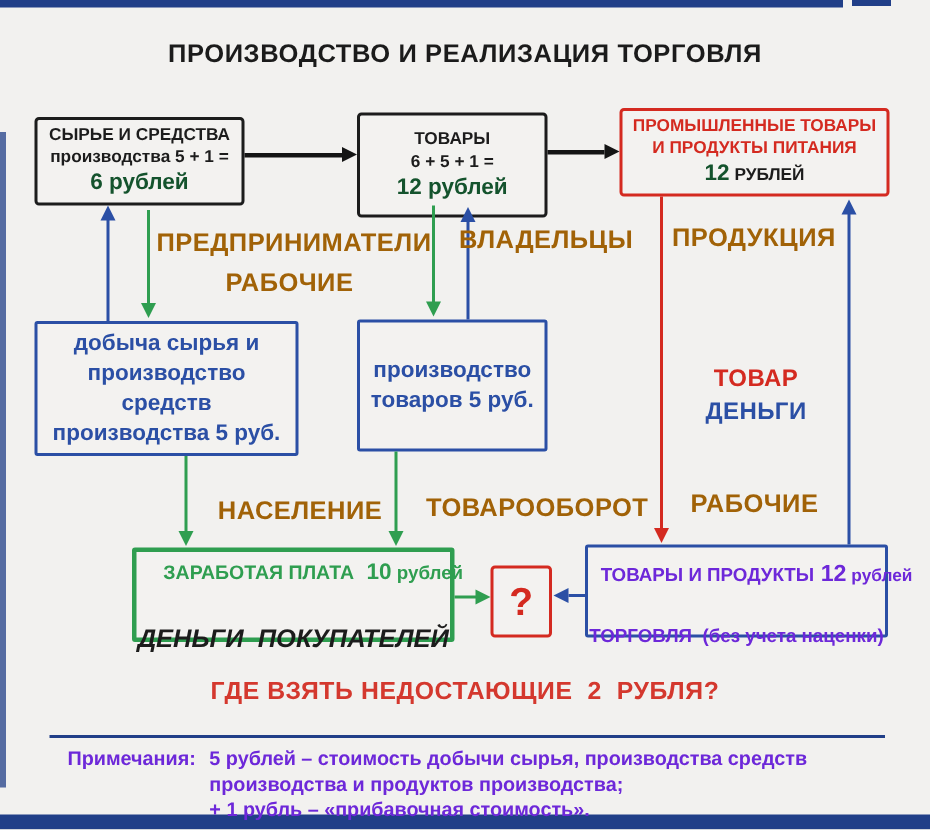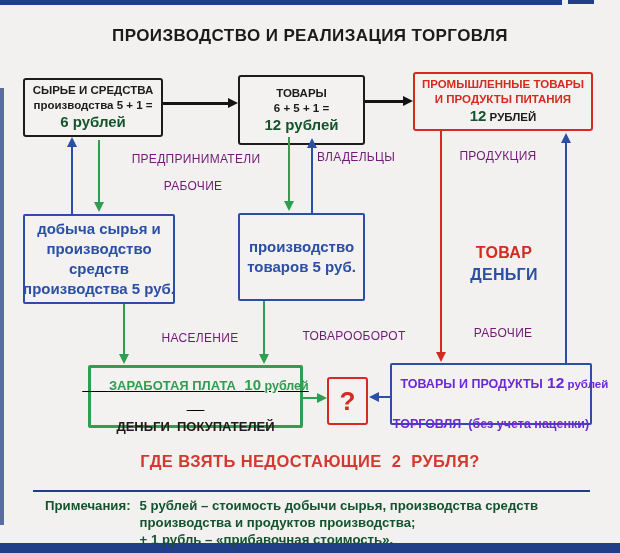--- a/index.html
+++ b/index.html
@@ -17,21 +17,21 @@
   .b-red{border:2.5px solid #d42a20;border-radius:3px;}
   .b-blue{border:2.5px solid #2b4fa5;border-radius:2px;}
   .b-green{border:3px solid #2f9e50;border-radius:2px;}
   .t-s{font-size:11.5px;font-weight:700;color:#1c1c1c;line-height:1.3;white-space:pre;}
   .t-m{font-size:15px;font-weight:700;color:#14532d;line-height:1.25;white-space:pre;}
   .t-red{color:#d42a20;}
   .t-blu{color:#6d28d9;}
   .t-grn{color:#2f9e50;}
   .blue-lines{font-size:15px;font-weight:700;color:#2b4fa5;line-height:1.35;white-space:pre;}
   
-  .lbl{position:absolute;font-size:12px;font-weight:400;color:#701a75;
+  .lbl{position:absolute;font-size:17px;font-weight:700;color:#a16207;
        text-align:center;white-space:pre;letter-spacing:.3px;}
   .big-red{color:#d42a20;font-size:16px;font-weight:700;}
   .big-blu{color:#2b4fa5;font-size:16px;font-weight:700;}
   
   .line{position:absolute;}
   .c-blue{background:#2b4fa5;} .c-green{background:#2f9e50;}
   .c-red{background:#d42a20;} .c-black{background:#141414;}
   .ah{position:absolute;width:0;height:0;background:none !important;}
   .ah.up{border-left:5.5px solid transparent;border-right:5.5px solid transparent;border-bottom:10px solid transparent;}
   .ah.down{border-left:5.5px solid transparent;border-right:5.5px solid transparent;border-top:10px solid transparent;}
@@ -39,21 +39,21 @@
   .ah.right{border-top:5.5px solid transparent;border-bottom:5.5px solid transparent;border-left:10px solid transparent;}
   .ah.up.h-blue{border-bottom-color:#2b4fa5;} .ah.down.h-green{border-top-color:#2f9e50;}
   .ah.down.h-red{border-top-color:#d42a20;} .ah.right.h-green{border-left-color:#2f9e50;}
   .ah.right.h-black{border-left-color:#141414;} .ah.left.h-blue{border-right-color:#2b4fa5;}
   
   .qmark{font-size:26px;font-weight:700;color:#d42a20;}
   .question{position:absolute;left:0;top:452px;width:620px;text-align:center;
             font-size:16.5px;font-weight:700;color:#d4382e;letter-spacing:.4px;white-space:pre;}
   
   .notes{position:absolute;left:45px;top:497px;width:545px;display:flex;gap:9px;
-         font-size:13.2px;font-weight:700;color:#14532d;line-height:17px;}
+         font-size:13.2px;font-weight:700;color:#6d28d9;line-height:17px;}
   .notes .body{white-space:pre-line;}
 </style>
 </head>
 <body>
 
 <div class="page">
 
   <div class="bar" style="left:0;top:0;width:562px;height:5px;"></div>
   <div class="bar" style="left:568px;top:0;width:26px;height:4px;"></div>
   <div class="bar" style="left:0;top:543px;width:620px;height:10px;"></div>
@@ -102,21 +102,21 @@
   <div class="line c-blue" style="left:564.75px;top:142px;width:2.5px;height:221px;"></div>
   <div class="line ah up h-blue" style="left:560.5px;top:133px;"></div>
 
   <div class="lbl" style="left:96px;top:152px;width:200px;">ПРЕДПРИНИМАТЕЛИ</div>
   <div class="lbl" style="left:133px;top:179px;width:120px;">РАБОЧИЕ</div>
   <div class="lbl" style="left:306px;top:150px;width:100px;">ВЛАДЕЛЬЦЫ</div>
   <div class="lbl big-red" style="left:454px;top:244px;width:100px;">ТОВАР</div>
   <div class="lbl" style="left:448px;top:149px;width:100px;">ПРОДУКЦИЯ</div>
   <div class="lbl big-blu" style="left:454px;top:266px;width:100px;">ДЕНЬГИ</div>
 
-  <div class="box b-blue" style="left:23px;top:214px;width:152px;height:90px;">
+  <div class="box b-blue" style="left:23px;top:214px;width:176px;height:90px;">
     <div class="blue-lines">добыча сырья и</div>
     <div class="blue-lines">производство</div>
     <div class="blue-lines">средств</div>
     <div class="blue-lines">производства 5 руб.</div>
   </div>
 
   <div class="box b-blue" style="left:238px;top:213px;width:127px;height:88px;">
     <div class="blue-lines">производство</div>
     <div class="blue-lines">товаров 5 руб.</div>
   </div>
@@ -124,24 +124,24 @@
   <div class="line c-green" style="left:122.75px;top:304px;width:2.5px;height:52px;"></div>
   <div class="line ah down h-green" style="left:118.5px;top:354px;"></div>
   <div class="line c-green" style="left:262.75px;top:301px;width:2.5px;height:55px;"></div>
   <div class="line ah down h-green" style="left:258.5px;top:354px;"></div>
 
   <div class="lbl" style="left:140px;top:331px;width:120px;">НАСЕЛЕНИЕ</div>
   <div class="lbl" style="left:284px;top:329px;width:140px;">ТОВАРООБОРОТ</div>
   <div class="lbl" style="left:443px;top:326px;width:120px;">РАБОЧИЕ</div>
 
   <div class="box b-green" style="left:88px;top:365px;width:215px;height:63px;">
-    <div style="white-space:pre;text-decoration:underline;">
+    <div style="white-space:pre;">
       <span class="t-s t-grn" style="font-size:13px;">ЗАРАБОТАЯ ПЛАТА</span><span class="t-grn" style="font-size:15px;font-weight:700;">  </span><span class="t-grn" style="font-size:15px;font-weight:700;">10</span><span class="t-grn" style="font-size:12.5px;font-weight:700;"> </span><span class="t-grn" style="font-size:12.5px;font-weight:700;">рублей</span>
     </div>
-    <div class="t-s" style="font-size:13px;margin-top:6px;">ДЕНЬГИ  ПОКУПАТЕЛЕЙ</div>
+    <div class="t-s" style="font-size:17px;margin-top:6px;font-style:italic;">ДЕНЬГИ  ПОКУПАТЕЛЕЙ</div>
   </div>
 
   <div class="box b-red" style="left:327px;top:377px;width:41px;height:48px;">
     <div class="qmark">?</div>
   </div>
 
   <div class="box b-blue" style="left:390px;top:363px;width:202px;height:62px;">
     <div style="white-space:pre;">
       <span class="t-blu" style="font-size:12.5px;font-weight:700;">ТОВАРЫ И ПРОДУКТЫ</span><span class="t-blu" style="font-size:15.5px;font-weight:700;"> </span><span class="t-blu" style="font-size:15.5px;font-weight:700;">12</span><span class="t-blu" style="font-size:11.5px;font-weight:700;"> </span><span class="t-blu" style="font-size:11.5px;font-weight:700;">рублей</span>
     </div>

